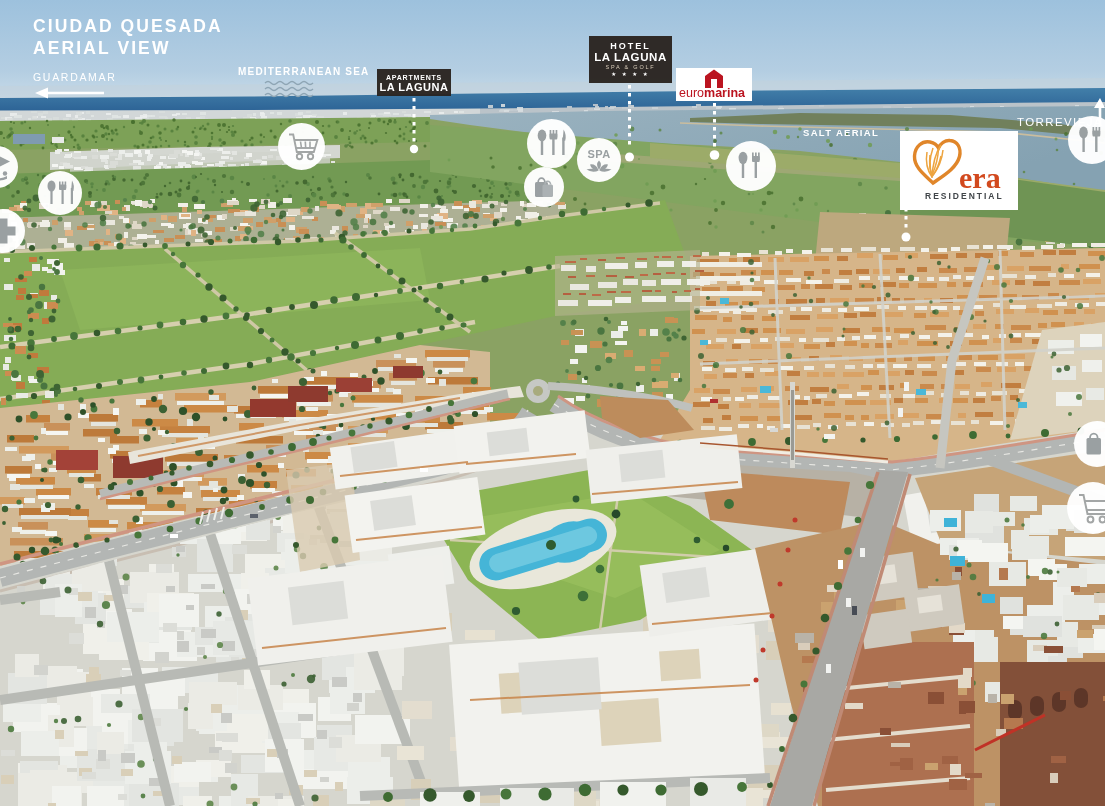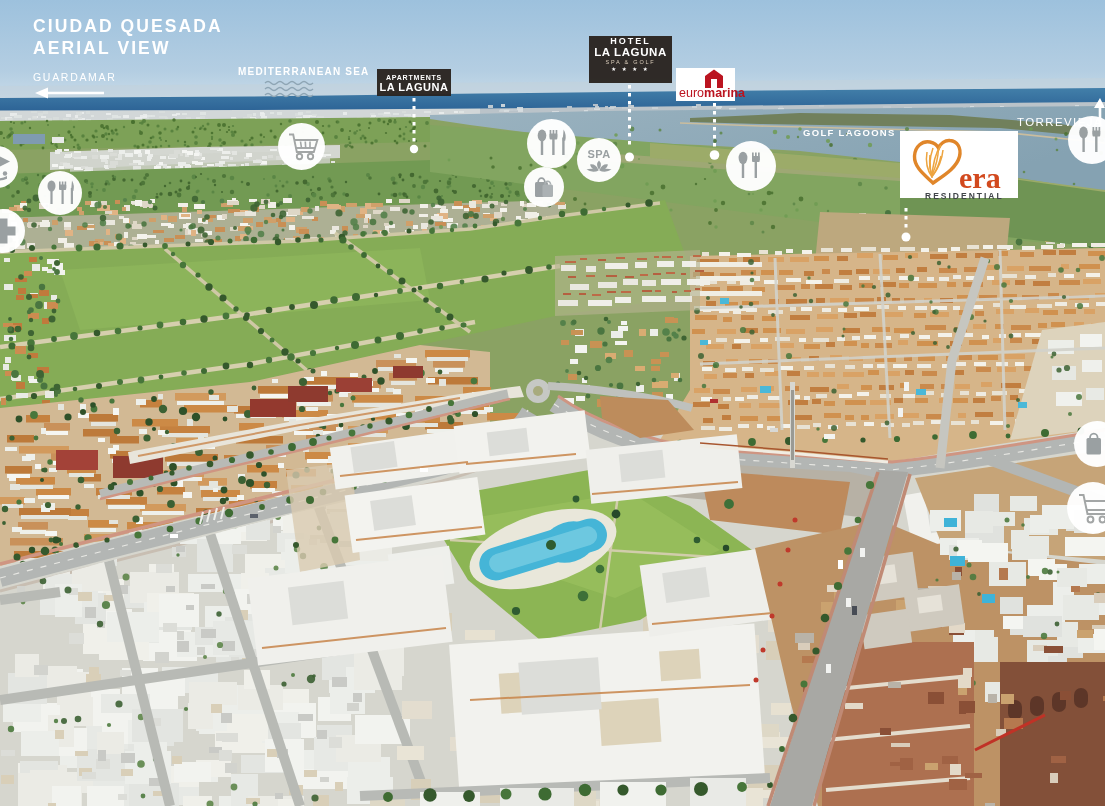--- a/index.html
+++ b/index.html
@@ -3500,53 +3500,53 @@
 <div style="font-size:7px;letter-spacing:0.8px;margin-top:5px;font-weight:600">APARTMENTS</div>
 <div style="font-size:11px;letter-spacing:0.5px;font-weight:700">LA LAGUNA</div>
 </div>
 
 <svg class="lbl" style="left:408px;top:96px" width="12" height="60" viewBox="0 0 12 60">
       <line x1="6" y1="2" x2="6" y2="46" stroke="#fff" stroke-width="3" stroke-dasharray="3.5 4.5"></line>
       <circle cx="6" cy="53" r="4.2" fill="#fff"></circle>
     </svg>
 
 <div class="box" style="left:589px;top:36px;width:83px;height:47px">
-<div style="font-size:9px;letter-spacing:2px;font-weight:600">HOTEL</div>
+<div style="font-size:9px;letter-spacing:2px;margin-top:5px;font-weight:600">HOTEL</div>
 <div style="font-size:11.5px;letter-spacing:0.6px;font-weight:700">LA LAGUNA</div>
 <div style="font-size:5.5px;letter-spacing:1.8px;color:#d9ccba;margin-top:1px">SPA &amp; GOLF</div>
 <div style="font-size:5.5px;letter-spacing:2px;margin-top:1px">★ ★ ★ ★</div>
 </div>
 
 <svg class="lbl" style="left:623px;top:83px" width="13" height="82" viewBox="0 0 13 82">
       <line x1="6.5" y1="2" x2="6.5" y2="66" stroke="#fff" stroke-width="3" stroke-dasharray="3.5 4.5"></line>
       <circle cx="6.5" cy="74" r="4.5" fill="#fff"></circle>
     </svg>
 
-<div class="box" style="left:676px;top:68px;width:59px;height:33px;background:#fff">
+<div class="box" style="left:676px;top:68px;width:76px;height:33px;background:#fff">
 <svg width="76" height="33" viewBox="0 0 76 33">
 <path d="M29,20 L29,8 L38,1.5 L47,8 L47,20 L41,20 L41,11 L35,11 L35,20 z" fill="#bb1420"></path>
 <text x="3" y="29" font-size="12.5" fill="#bb1420" font-family="Liberation Sans,sans-serif">euro<tspan font-weight="700">marina</tspan></text>
 </svg>
 </div>
 
 <svg class="lbl" style="left:708px;top:101px" width="13" height="62" viewBox="0 0 13 62">
       <line x1="6.5" y1="2" x2="6.5" y2="46" stroke="#fff" stroke-width="3" stroke-dasharray="3.5 4.5"></line>
       <circle cx="6.5" cy="54" r="4.8" fill="#fff"></circle>
     </svg>
 
-<div class="lbl" style="left:803px;top:127px;font-size:9.5px;letter-spacing:1.3px;font-weight:700">GOLF LAGOONS</div>
+<div class="lbl" style="left:803px;top:127px;font-size:9.5px;letter-spacing:1.3px;font-weight:700">SALT AERIAL</div>
 
 <div class="lbl" style="left:1017px;top:116px;font-size:11.5px;letter-spacing:1.4px;font-weight:500">TORREVIEJA</div>
 
 <svg class="lbl" style="left:1092px;top:98px" width="13" height="30" viewBox="0 0 13 30">
       <line x1="8" y1="28" x2="8" y2="6" stroke="#fff" stroke-width="2.6"></line>
       <path d="M2,10 L8,0 L13,10" fill="#fff"></path>
     </svg>
 
-<div class="box" style="left:900px;top:131px;width:118px;height:67px;background:#fff">
+<div class="box" style="left:900px;top:131px;width:118px;height:79px;background:#fff">
 <svg width="118" height="75" viewBox="0 0 118 75">
 <path d="M33,52 C26,45 14,37 14.5,25 C15,15 22.5,9.5 30,11 C34.5,12 37.5,15 38.5,17 C40.5,12.5 45,9 50,9.5 C57.5,10 61.5,17 59.5,25.5 C56.5,37.5 42,45.5 33,52 z" fill="none" stroke="#e0862a" stroke-width="3.4"></path>
 <g stroke="#eda43f" stroke-width="1.5" fill="none">
 <path d="M32,47 C32.5,36 34,24 41,14"></path>
 <path d="M32,46 C27,39 25.5,30 27,21"></path>
 <path d="M32.5,45 C38,38 42,29 43,19"></path>
 <path d="M32,44 C29,36 29.5,27 33,17"></path>
 <path d="M32.5,43 C35.5,36 38,28 38.5,18"></path>
 <path d="M32,45 C30,40 29,33 30,24"></path>
 <path d="M33,44 C36,40 39,34 41,25"></path>

